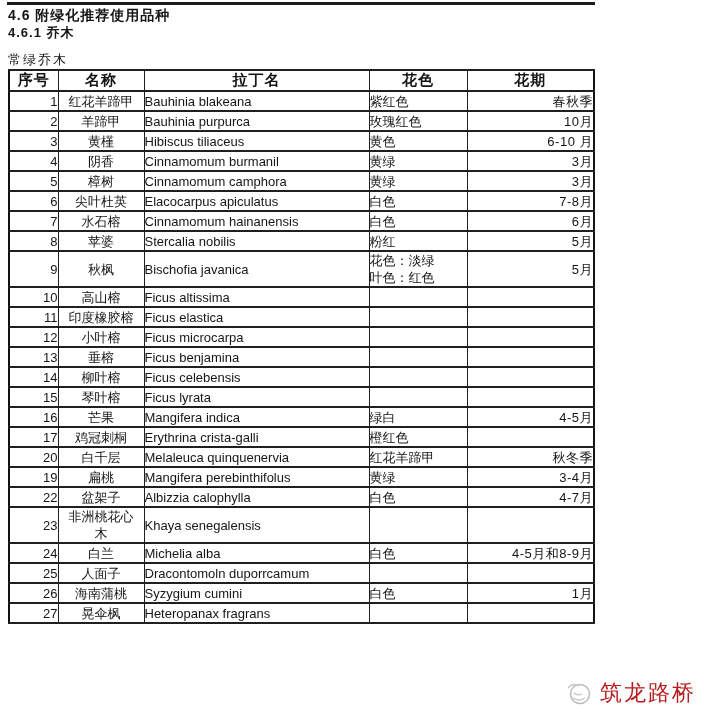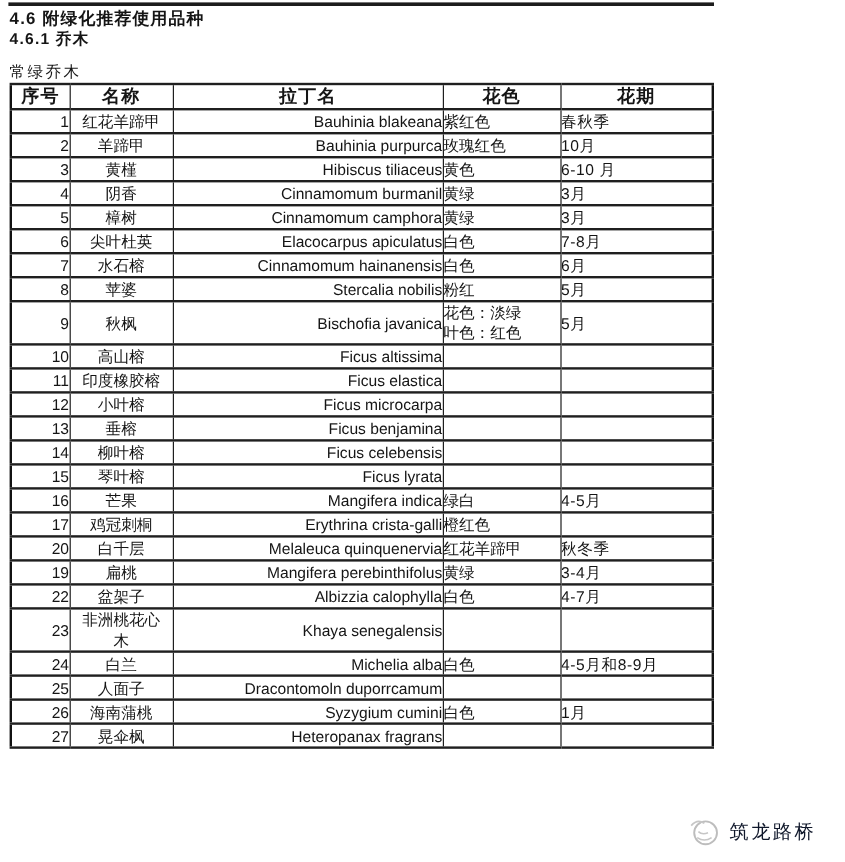--- a/index.html
+++ b/index.html
@@ -26,27 +26,27 @@
     padding:0;overflow:hidden;
   }
   table.species th{
     font-size:15px;font-weight:bold;height:19px;text-align:center;letter-spacing:1px;
   }
   table.species td{
     font-size:13px;height:18px;line-height:17px;vertical-align:middle;
   }
   td.cell-no{text-align:right;padding-right:4px;font-size:13px;}
   td.cell-name{text-align:center;padding-left:3px;font-size:14px;white-space:pre-line;line-height:16px;}
-  td.cell-latin{text-align:right;padding-left:5px;font-size:13px;margin-left:11px;}
+  td.cell-latin{text-align:left;padding-left:5px;font-size:13px;margin-left:11px;}
   td.cell-color{text-align:left;white-space:pre-line;line-height:16px;}
-  td.cell-period{text-align:left;letter-spacing:0.5px;}
+  td.cell-period{text-align:right;letter-spacing:0.5px;}
   .watermark{
-    position:absolute;right:24px;bottom:10px;
+    position:absolute;right:8px;bottom:10px;
     display:flex;align-items:center;gap:5px;
-    color:#0f172a;font-size:16px;letter-spacing:2px;white-space:nowrap;
+    color:#b91c1c;font-size:22px;letter-spacing:2px;white-space:nowrap;
   }
   .watermark .logo{display:inline-block;width:30px;height:30px;}
 </style>
 </head>
 <body>
 
 <div class="top-rule"></div>
 
 <div class="section-title">4.6 附绿化推荐使用品种</div>
 <div class="subsection-title">4.6.1 乔木</div>

